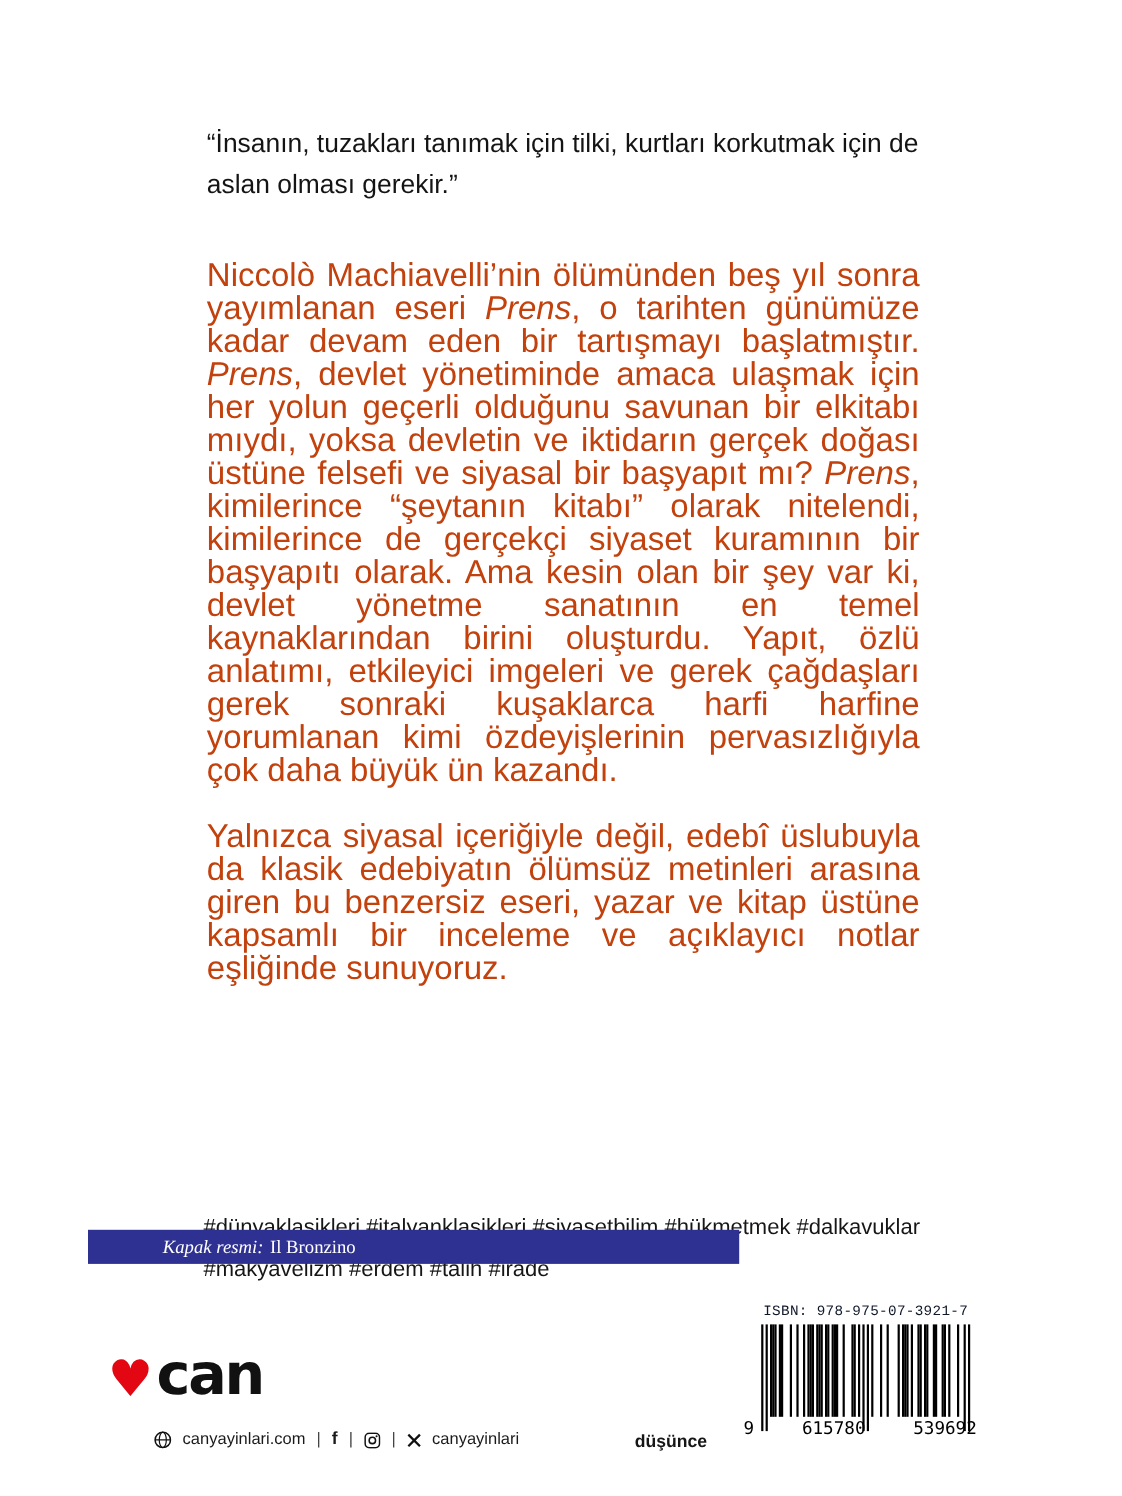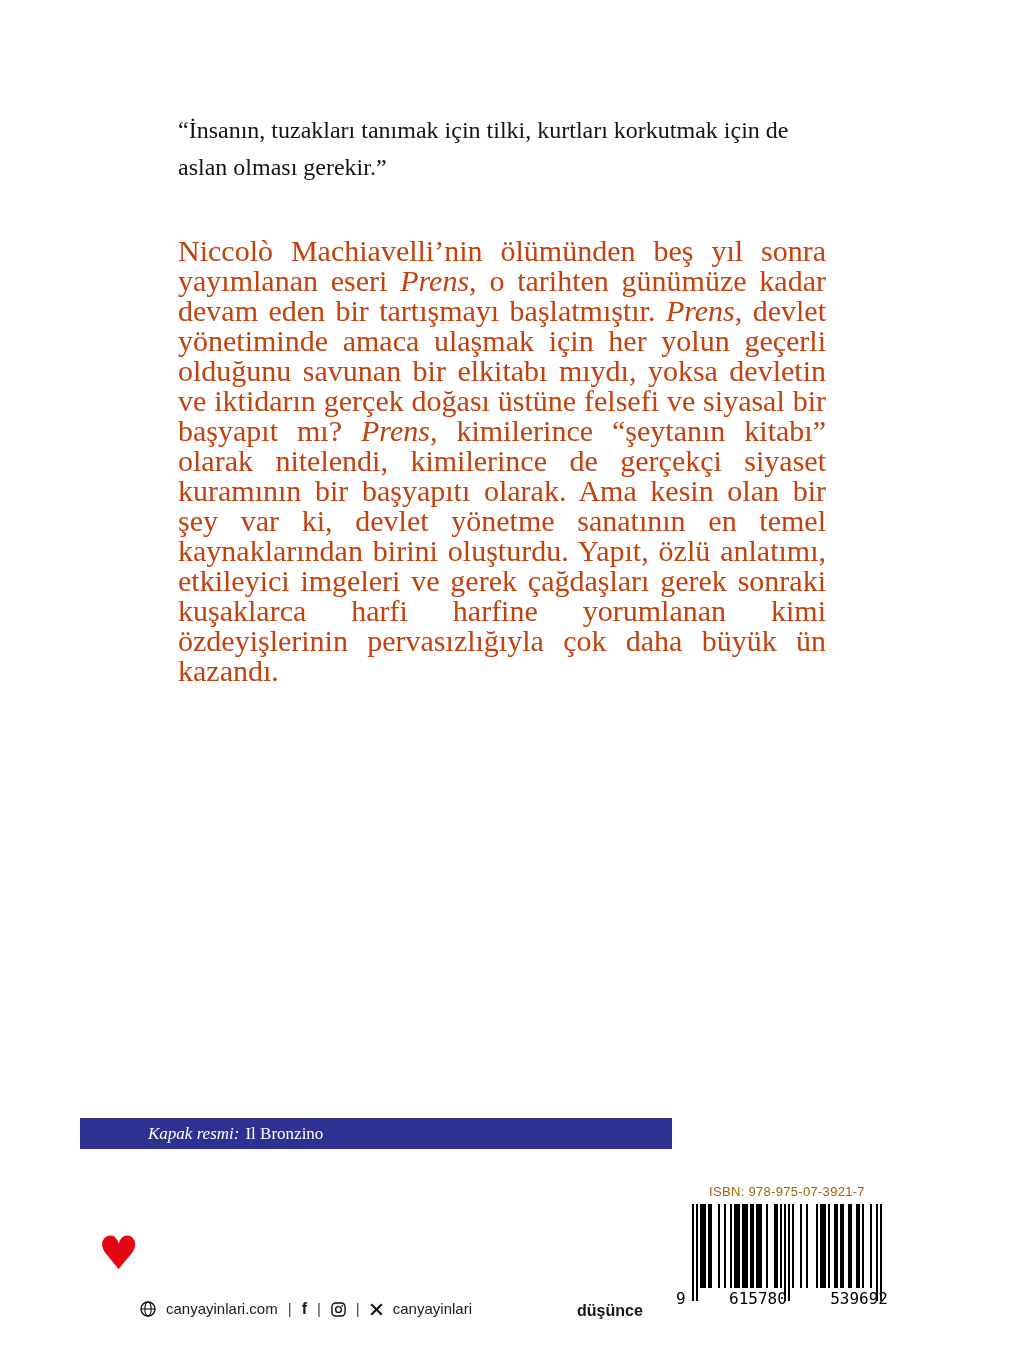--- a/index.html
+++ b/index.html
@@ -9,24 +9,23 @@
     width: 1020px;
     height: 1360px;
     background: #ffffff;
     font-family: "Liberation Sans", sans-serif;
     color: #161616;
     overflow: hidden;
     margin: 0 auto;
   }
   .content {
     position: absolute;
-    left: 178px;
+    left: 188px;
     top: 112px;
     width: 648px;
-    font-family: Liberation Serif, serif;
   }
   .quote {
     font-size: 24px;
     line-height: 37px;
     margin-bottom: 50px;
     color: #141414;
   }
   .para {
     font-size: 30px;
     line-height: 30px;
@@ -107,25 +106,25 @@
     color: #161616;
   }
   .barcode-block {
     position: absolute;
     left: 682px;
     top: 1184px;
     width: 210px;
     text-align: center;
   }
   .isbn {
-    font-family: Liberation Sans, sans-serif;
+    font-family: Liberation Mono, monospace;
     font-size: 13px;
     letter-spacing: 0.3px;
     margin-bottom: 5px;
-    color: #a16207;
+    color: #0f172a;
     white-space: nowrap;
   }
   .bars {
     display: flex;
     justify-content: center;
     align-items: flex-start;
     height: 84px;
   }
   .bar { width: 2px; height: 84px; flex: 0 0 2px; }
   .bar.on { background: #000; }
@@ -142,30 +141,36 @@
   }
 </style>
 </head>
 <body>
 
 <div class="page">
 
   <main class="content">
     <p class="quote">“İnsanın, tuzakları tanımak için tilki, kurtları korkutmak için de aslan olması gerekir.”</p>
     <p class="para"><span>Niccolò Machiavelli’nin ölümünden beş yıl sonra yayımlanan eseri </span><em>Prens</em><span>, o tarihten günümüze kadar devam eden bir tartışmayı başlatmıştır. </span><em>Prens</em><span>, devlet yönetiminde amaca ulaşmak için her yolun geçerli olduğunu savunan bir elkitabı mıydı, yoksa devletin ve iktidarın gerçek doğası üstüne felsefi ve siyasal bir başyapıt mı? </span><em>Prens</em><span>, kimilerince “şeytanın kitabı” olarak nitelendi, kimilerince de gerçekçi siyaset kuramının bir başyapıtı olarak. Ama kesin olan bir şey var ki, devlet yönetme sanatının en temel kaynaklarından birini oluşturdu. Yapıt, özlü anlatımı, etkileyici imgeleri ve gerek çağdaşları gerek sonraki kuşaklarca harfi harfine yorumlanan kimi özdeyişlerinin pervasızlığıyla çok daha büyük ün kazandı.</span></p>
+    <p class="para">Yalnızca siyasal içeriğiyle değil, edebî üslubuyla da klasik edebiyatın ölümsüz metinleri arasına giren bu benzersiz eseri, yazar ve kitap üstüne kapsamlı bir inceleme ve açıklayıcı notlar eşliğinde sunuyoruz.</p>
   </main>
 
+  <div class="hashtags">
+    <p>#dünyaklasikleri #italyanklasikleri #siyasetbilim #hükmetmek #dalkavuklar</p>
+    <p>#makyavelizm #erdem #talih #irade</p>
+  </div>
 
   <div class="credit-bar">
     <span class="credit-label">Kapak resmi:</span>
     <span class="credit-value">Il Bronzino</span>
   </div>
 
   <div class="logo">
     <span class="heart">♥</span>
+    <span class="logo-text">can</span>
   </div>
 
   <div class="social-row">
     <span class="icon-wrap">
       <svg viewBox="0 0 16 16" width="16" height="16" aria-hidden="true">
         <circle cx="8" cy="8" r="7" fill="none" stroke="#111" stroke-width="1.4"></circle>
         <ellipse cx="8" cy="8" rx="3.2" ry="7" fill="none" stroke="#111" stroke-width="1.1"></ellipse>
         <line x1="1" y1="8" x2="15" y2="8" stroke="#111" stroke-width="1.1"></line>
       </svg>
     </span>

